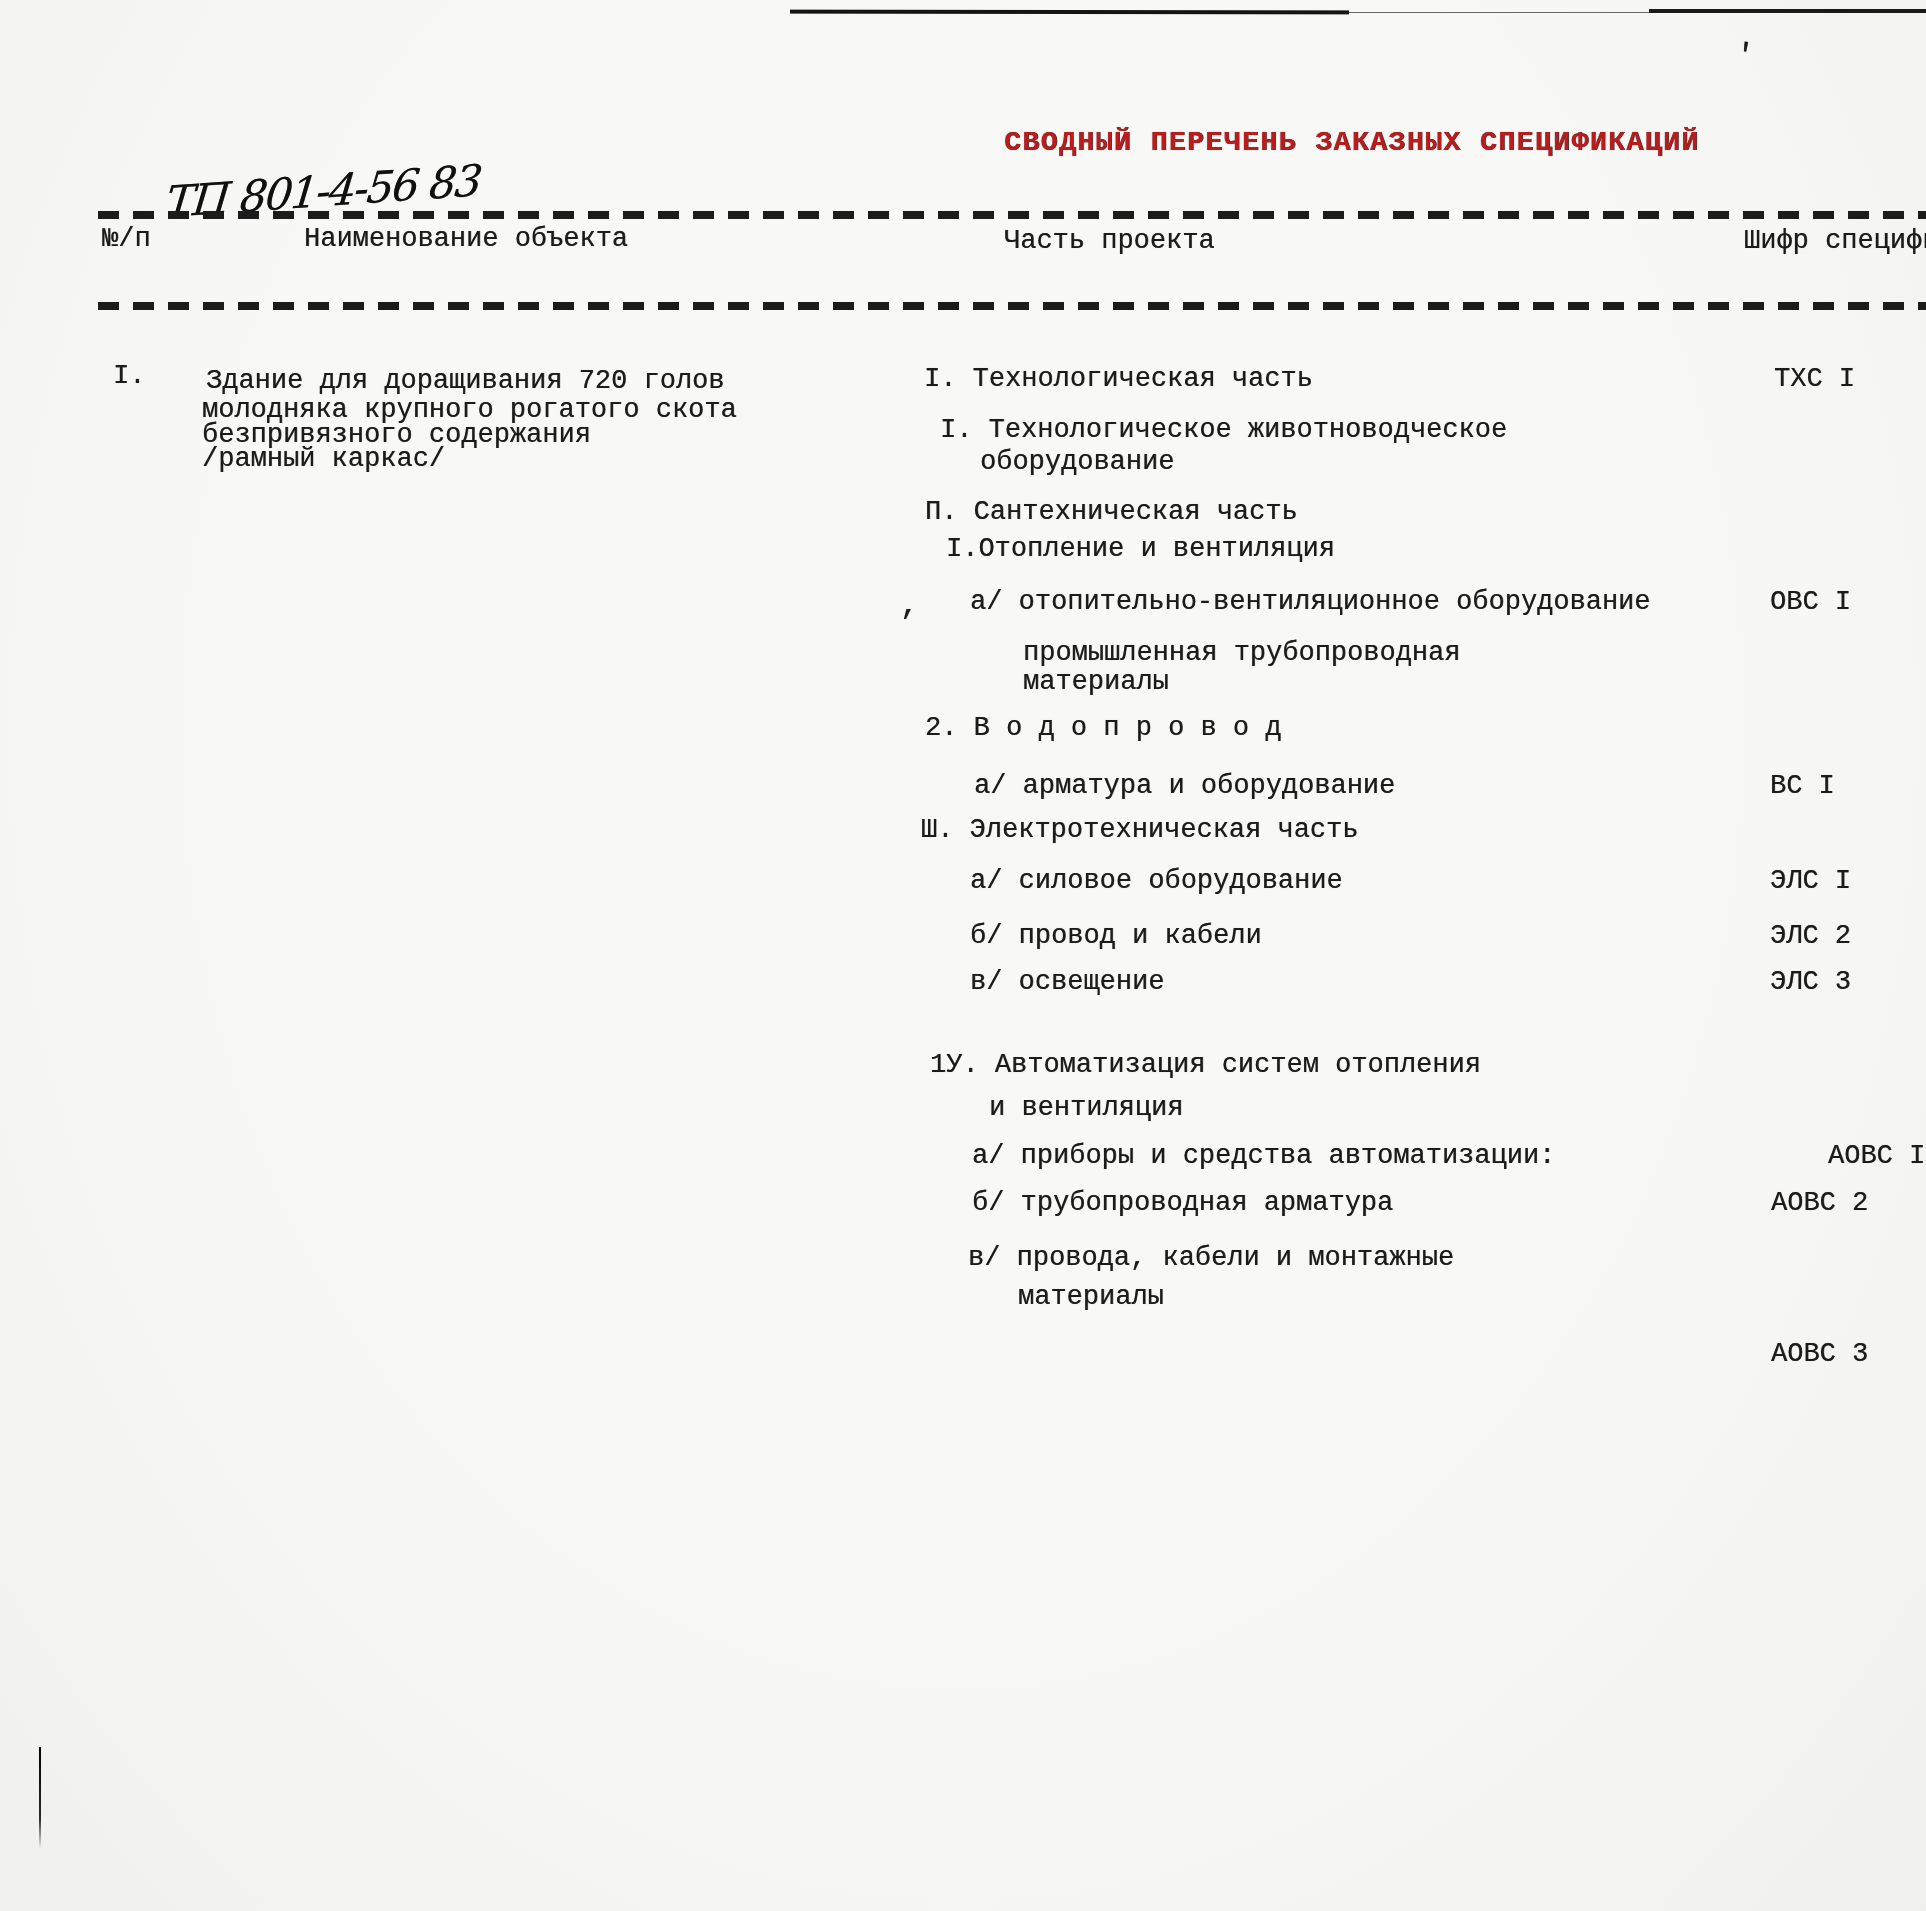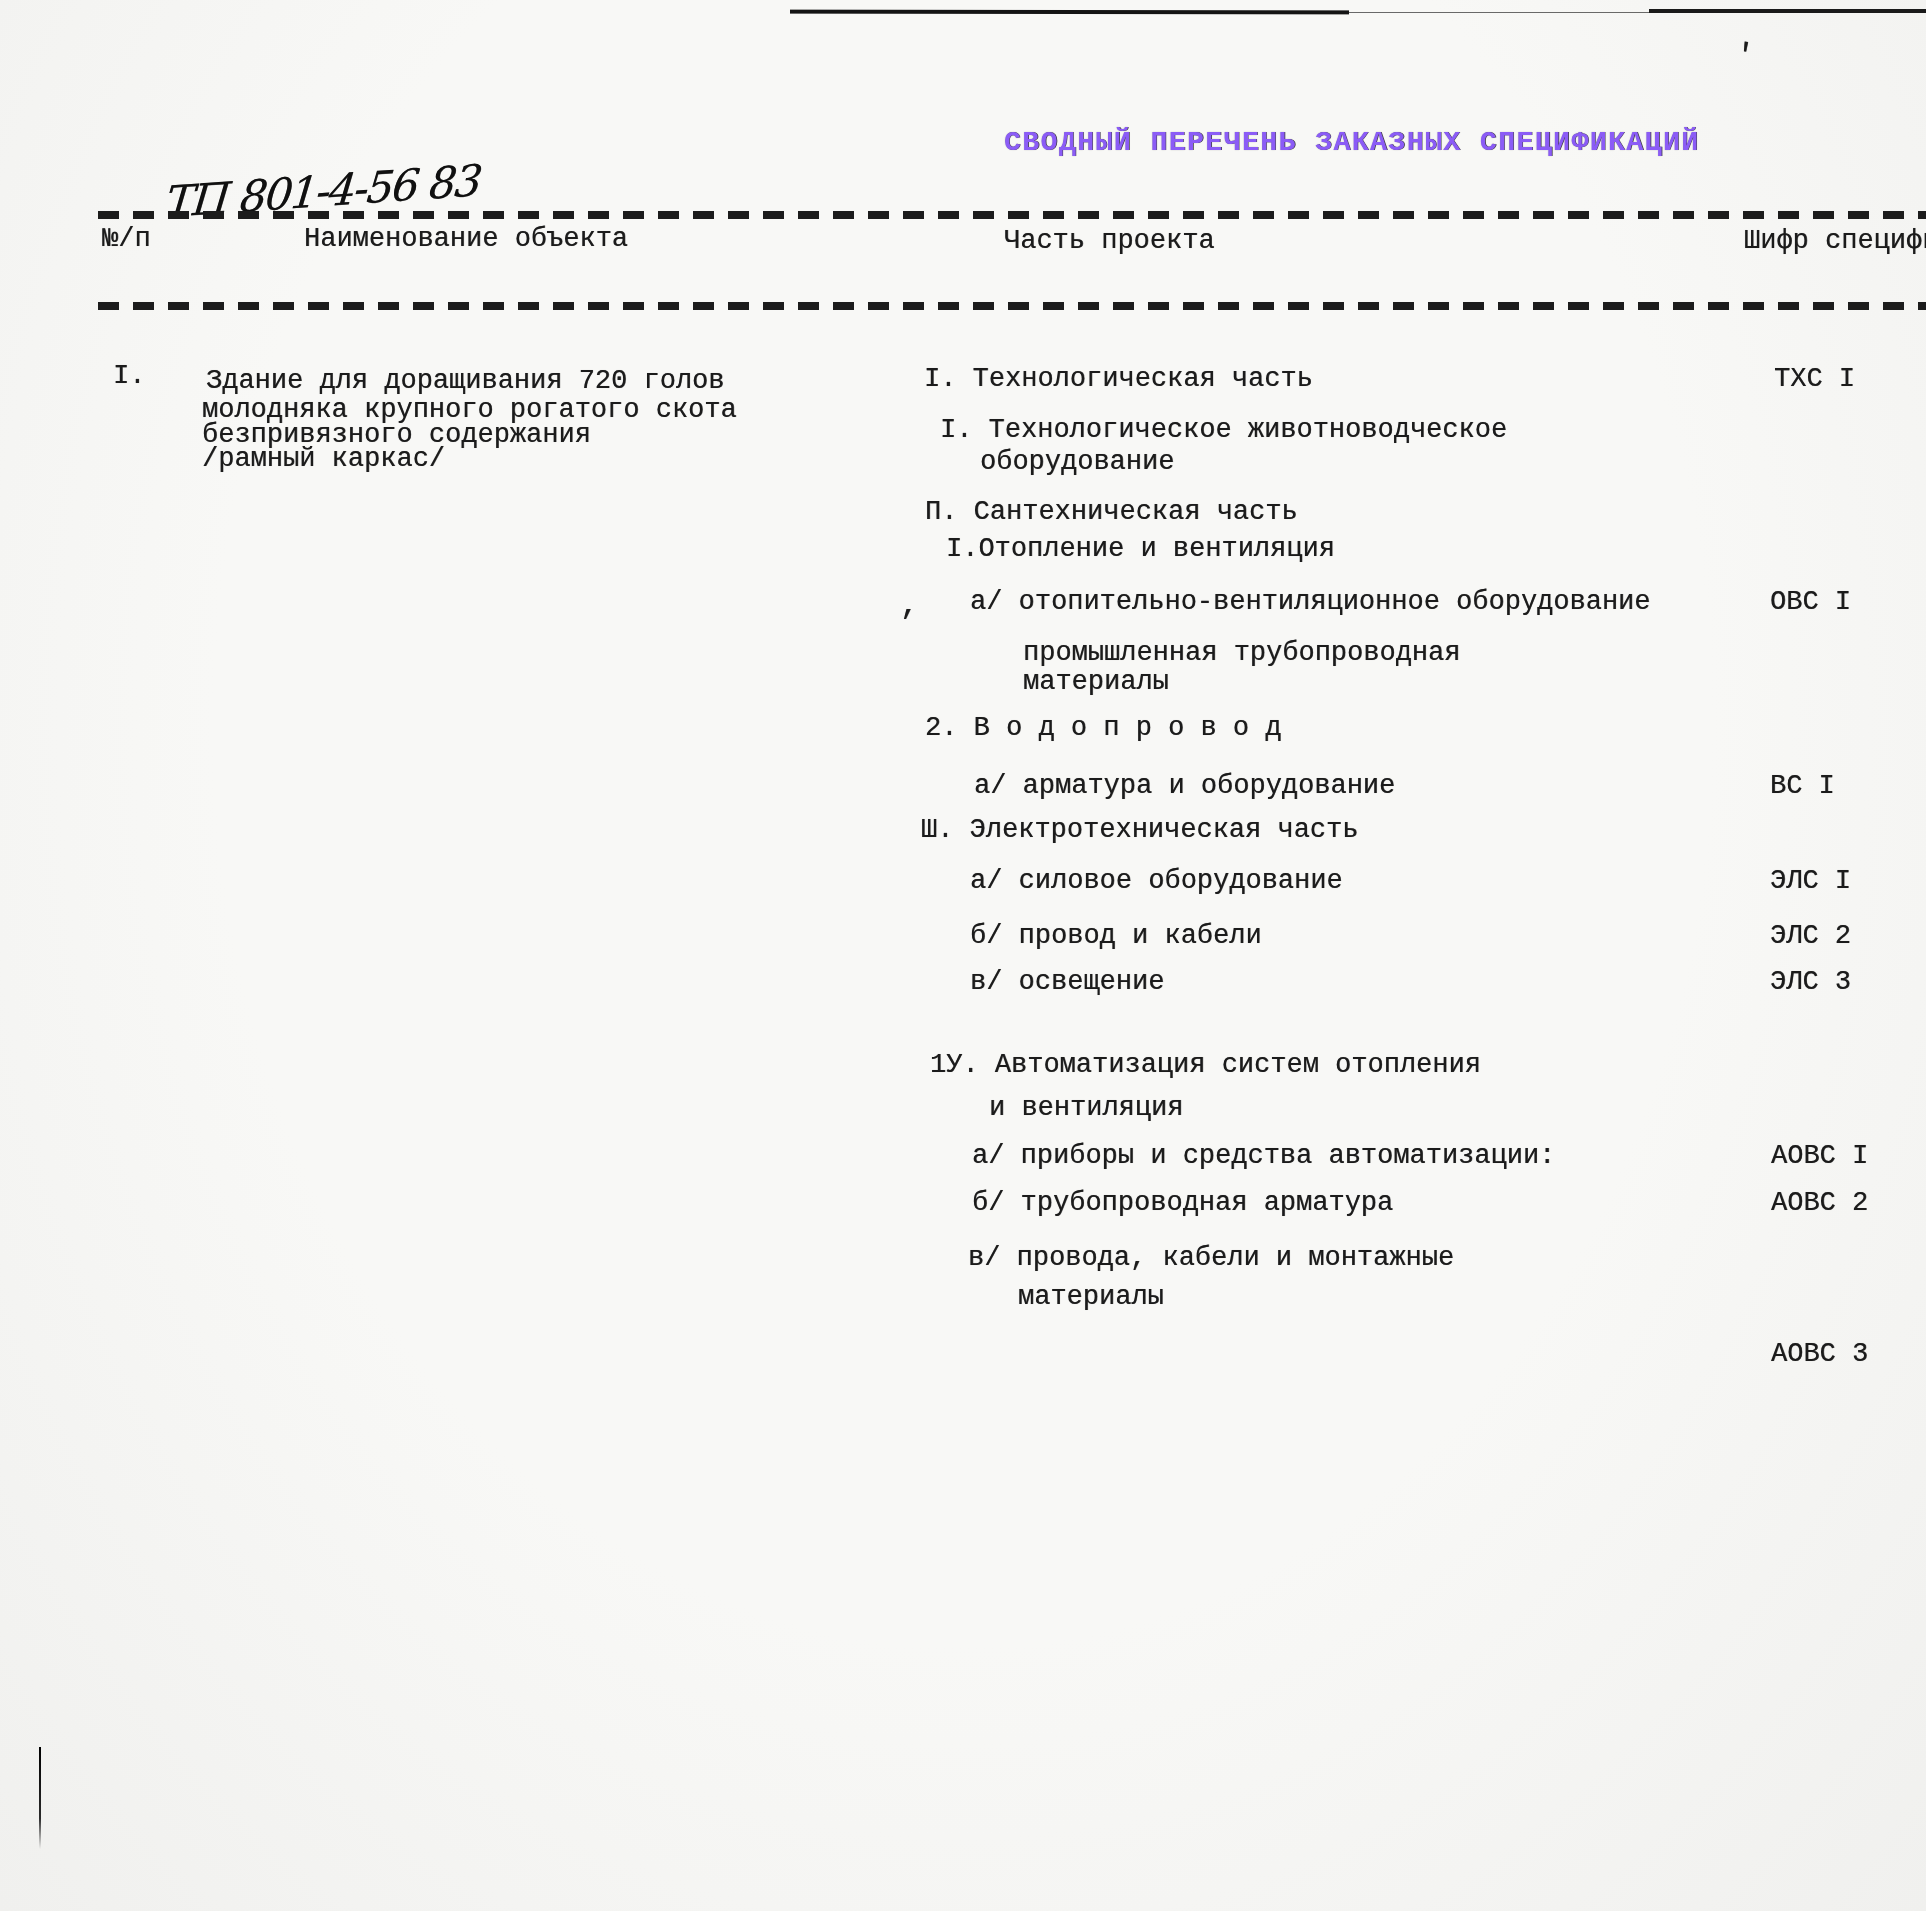--- a/index.html
+++ b/index.html
@@ -12,21 +12,21 @@
   .page{position:absolute;inset:0;}
   .abs{position:absolute;white-space:pre;}
   .tw{
     font-family:"Liberation Mono","DejaVu Sans Mono",monospace;
     font-size:27px;line-height:1.05;color:#1b1b1b;
     text-shadow:0.4px 0.4px 0.4px rgba(25,25,25,.55), 0 0 0.8px rgba(25,25,25,.25);
     letter-spacing:0;
   }
   .tw-title{
     font-family:"Liberation Mono","DejaVu Sans Mono",monospace;
-    font-size:28.5px;font-weight:700;color:#8b5cf6;
+    font-size:28.5px;font-weight:700;color:#b91c1c;
     letter-spacing:1.2px;
     text-shadow:0.6px 0 0.4px rgba(20,20,20,.8), 0 0 1.2px rgba(20,20,20,.3);
   }
   .hw{
     font-family:"DejaVu Serif","Liberation Serif",serif;
     font-style:italic;color:#101010;
     text-shadow:0.2px 0.2px 0.4px rgba(10,10,10,.6);
   }
   .dash-line{
     height:7.7px;
@@ -87,20 +87,20 @@
   <div class="abs tw" style="left:972px;top:1189px;">б/ трубопроводная арматура</div>
   <div class="abs tw" style="left:968px;top:1244px;">в/ провода, кабели и монтажные</div>
   <div class="abs tw" style="left:1018px;top:1283px;">материалы</div>
 
   <div class="abs tw" style="left:1774px;top:365px;">ТХС I</div>
   <div class="abs tw" style="left:1770px;top:588px;">ОВС I</div>
   <div class="abs tw" style="left:1770px;top:772px;">ВС I</div>
   <div class="abs tw" style="left:1770px;top:867px;">ЭЛС I</div>
   <div class="abs tw" style="left:1770px;top:922px;">ЭЛС 2</div>
   <div class="abs tw" style="left:1770px;top:968px;">ЭЛС 3</div>
-  <div class="abs tw" style="left:1771px;top:1142px;">АОВС I</div>
+  <div class="abs tw" style="left:1828px;top:1142px;">АОВС I</div>
   <div class="abs tw" style="left:1771px;top:1189px;">АОВС 2</div>
   <div class="abs tw" style="left:1771px;top:1340px;">АОВС 3</div>
 
   <div class="abs tw" style="left:900px;top:589px;font-size:31px;">,</div>
 
 </div>
 
 
 </body></html>

